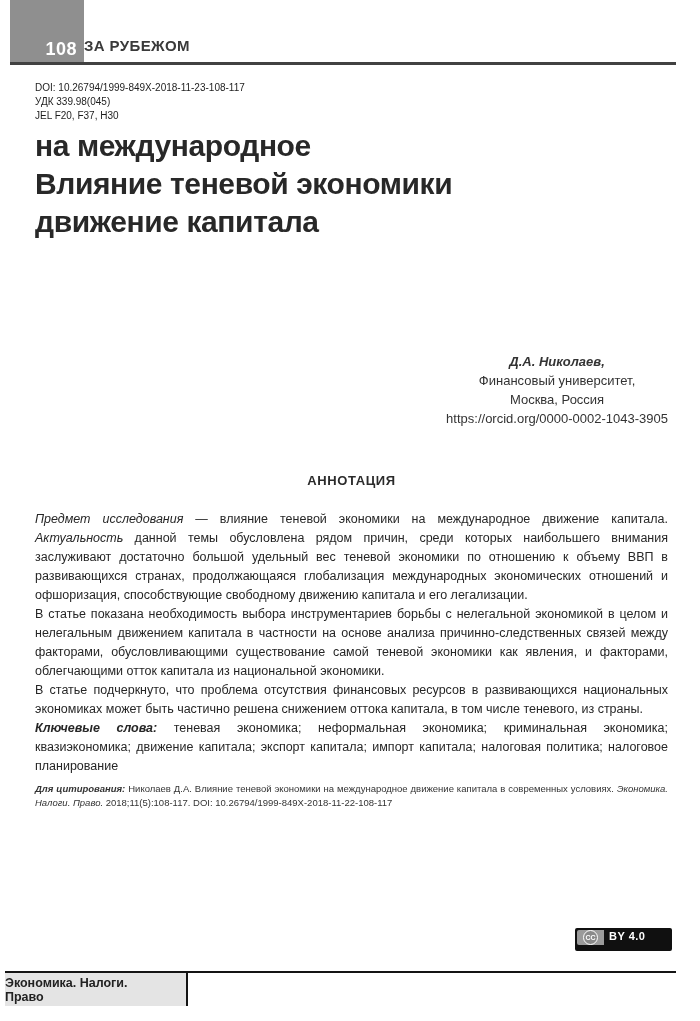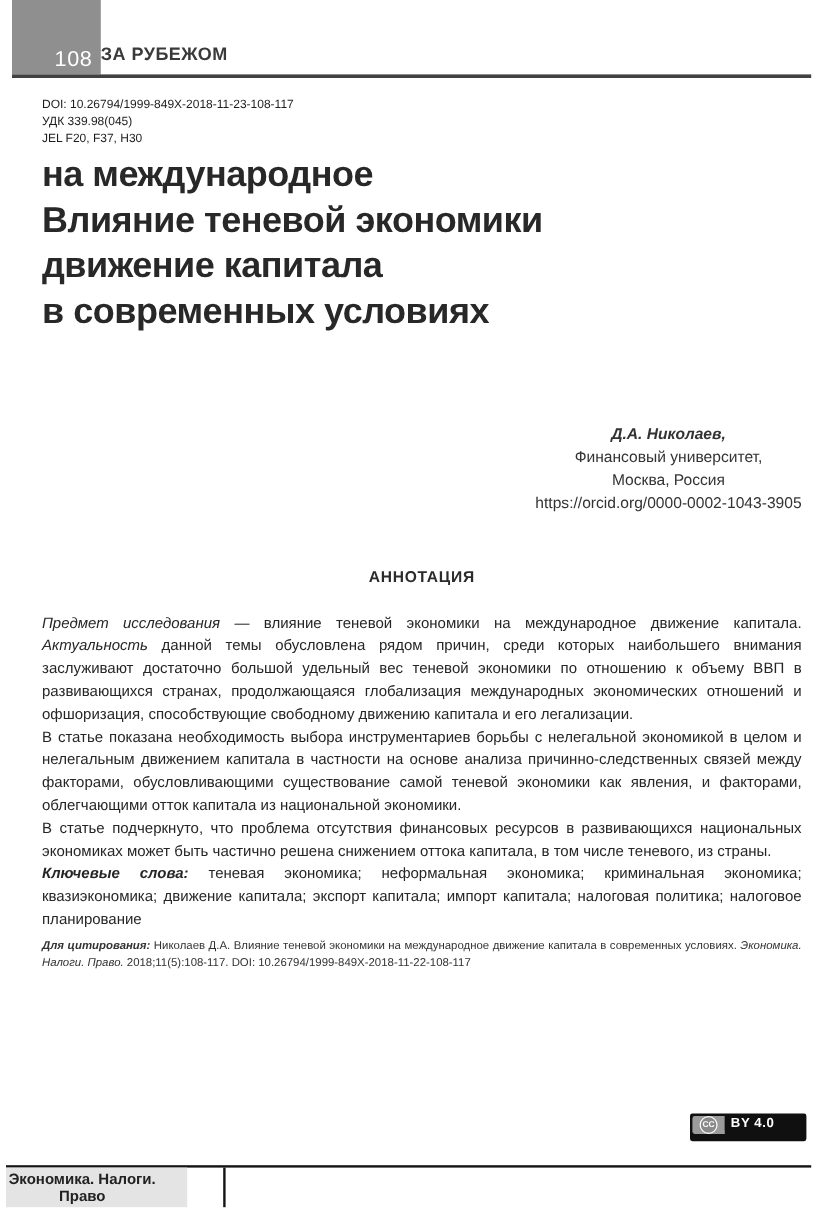--- a/index.html
+++ b/index.html
@@ -6,21 +6,21 @@
   body {
     width:700px; height:1021px;
     background:#ffffff;
     font-family:"Liberation Sans", sans-serif;
     color:#1f1f1f;
     position:relative;
     overflow:hidden;
   }
   
   .header-box { position:absolute; left:10px; top:0; width:74px; height:62px; background:#8f8f8f; }
-  .page-num { position:absolute; right:7px; bottom:2px; color:#ffffff; font-weight:normal; font-size:18px; letter-spacing:0.5px; }
+  .page-num { position:absolute; right:7px; bottom:2px; color:#ffffff; font-weight:bold; font-size:18px; letter-spacing:0.5px; }
   .section-label { position:absolute; left:84px; top:37px; font-weight:bold; font-size:15px; color:#3a3a3a; letter-spacing:0.4px; }
   .header-rule { position:absolute; left:10px; top:62px; width:666px; height:3px; background:#414141; }
 
   
   .meta { position:absolute; left:35px; top:81px; font-size:10px; line-height:14px; color:#1d1d1d; }
 
   
   .title { position:absolute; left:35px; top:127px; margin:0; font-size:30px; line-height:38px; font-weight:bold; color:#282828; letter-spacing:-0.4px; }
 
   
@@ -38,21 +38,21 @@
   .citation { position:absolute; left:35px; top:782px; width:633px; font-size:9.5px; line-height:14px; color:#333333; text-align:justify; }
 
   
   .cc-badge { position:absolute; left:575px; top:928px; width:97px; height:23px; display:flex; align-items:flex-start; border:2px solid #101010; box-sizing:border-box; background:#101010; border-radius:2px; }
   .cc-left { width:27px; background:#9b9b9b; display:flex; align-items:center; justify-content:center; border-radius:2px 0 0 2px; }
   .cc-circle { width:13px; height:13px; border:1.5px solid #ffffff; border-radius:50%; color:#ffffff; font-size:7px; font-weight:bold; display:flex; align-items:center; justify-content:center; background:#8a8a8a; letter-spacing:0; }
   .cc-right { flex:1; background:#101010; color:#ffffff; font-size:11px; font-weight:bold; display:flex; align-items:center; padding-left:5px; letter-spacing:0.5px; }
 
   
   .footer-rule { position:absolute; left:5px; top:971px; width:671px; height:2px; background:#141414; }
-  .footer-box { position:absolute; left:5px; top:973px; width:151px; height:33px; background:#e4e4e4; display:flex; align-items:center; justify-content:flex-end; padding-right:24px; box-sizing:border-box; font-weight:bold; font-size:12.5px; color:#222222;text-align:center; }
+  .footer-box { position:absolute; left:5px; top:973px; width:181px; height:33px; background:#e4e4e4; display:flex; align-items:center; justify-content:flex-end; padding-right:24px; box-sizing:border-box; font-weight:bold; font-size:12.5px; color:#222222; }
   .footer-vline { position:absolute; left:186px; top:973px; width:2px; height:33px; background:#141414; }
 </style>
 </head>
 <body>
 
 <div class="header-box">
   <span class="page-num">108</span>
 </div>
 <div class="section-label">ЗА РУБЕЖОМ</div>
 <div class="header-rule"></div>
@@ -60,21 +60,20 @@
 <div class="meta">
   <div>DOI: 10.26794/1999-849X-2018-11-23-108-117</div>
   <div>УДК 339.98(045)</div>
   <div>JEL F20, F37, H30</div>
 </div>
 
 <h1 class="title">
   <div>на международное</div>
   <div>Влияние теневой экономики</div>
   <div>движение капитала</div>
-  <div>в современных условиях</div>
 </h1>
 
 <div class="author">
   <div class="author-name">Д.А. Николаев,</div>
   <div>Финансовый университет,</div>
   <div>Москва, Россия</div>
   <div>https://orcid.org/0000-0002-1043-3905</div>
 </div>
 
 <div class="abstract">

